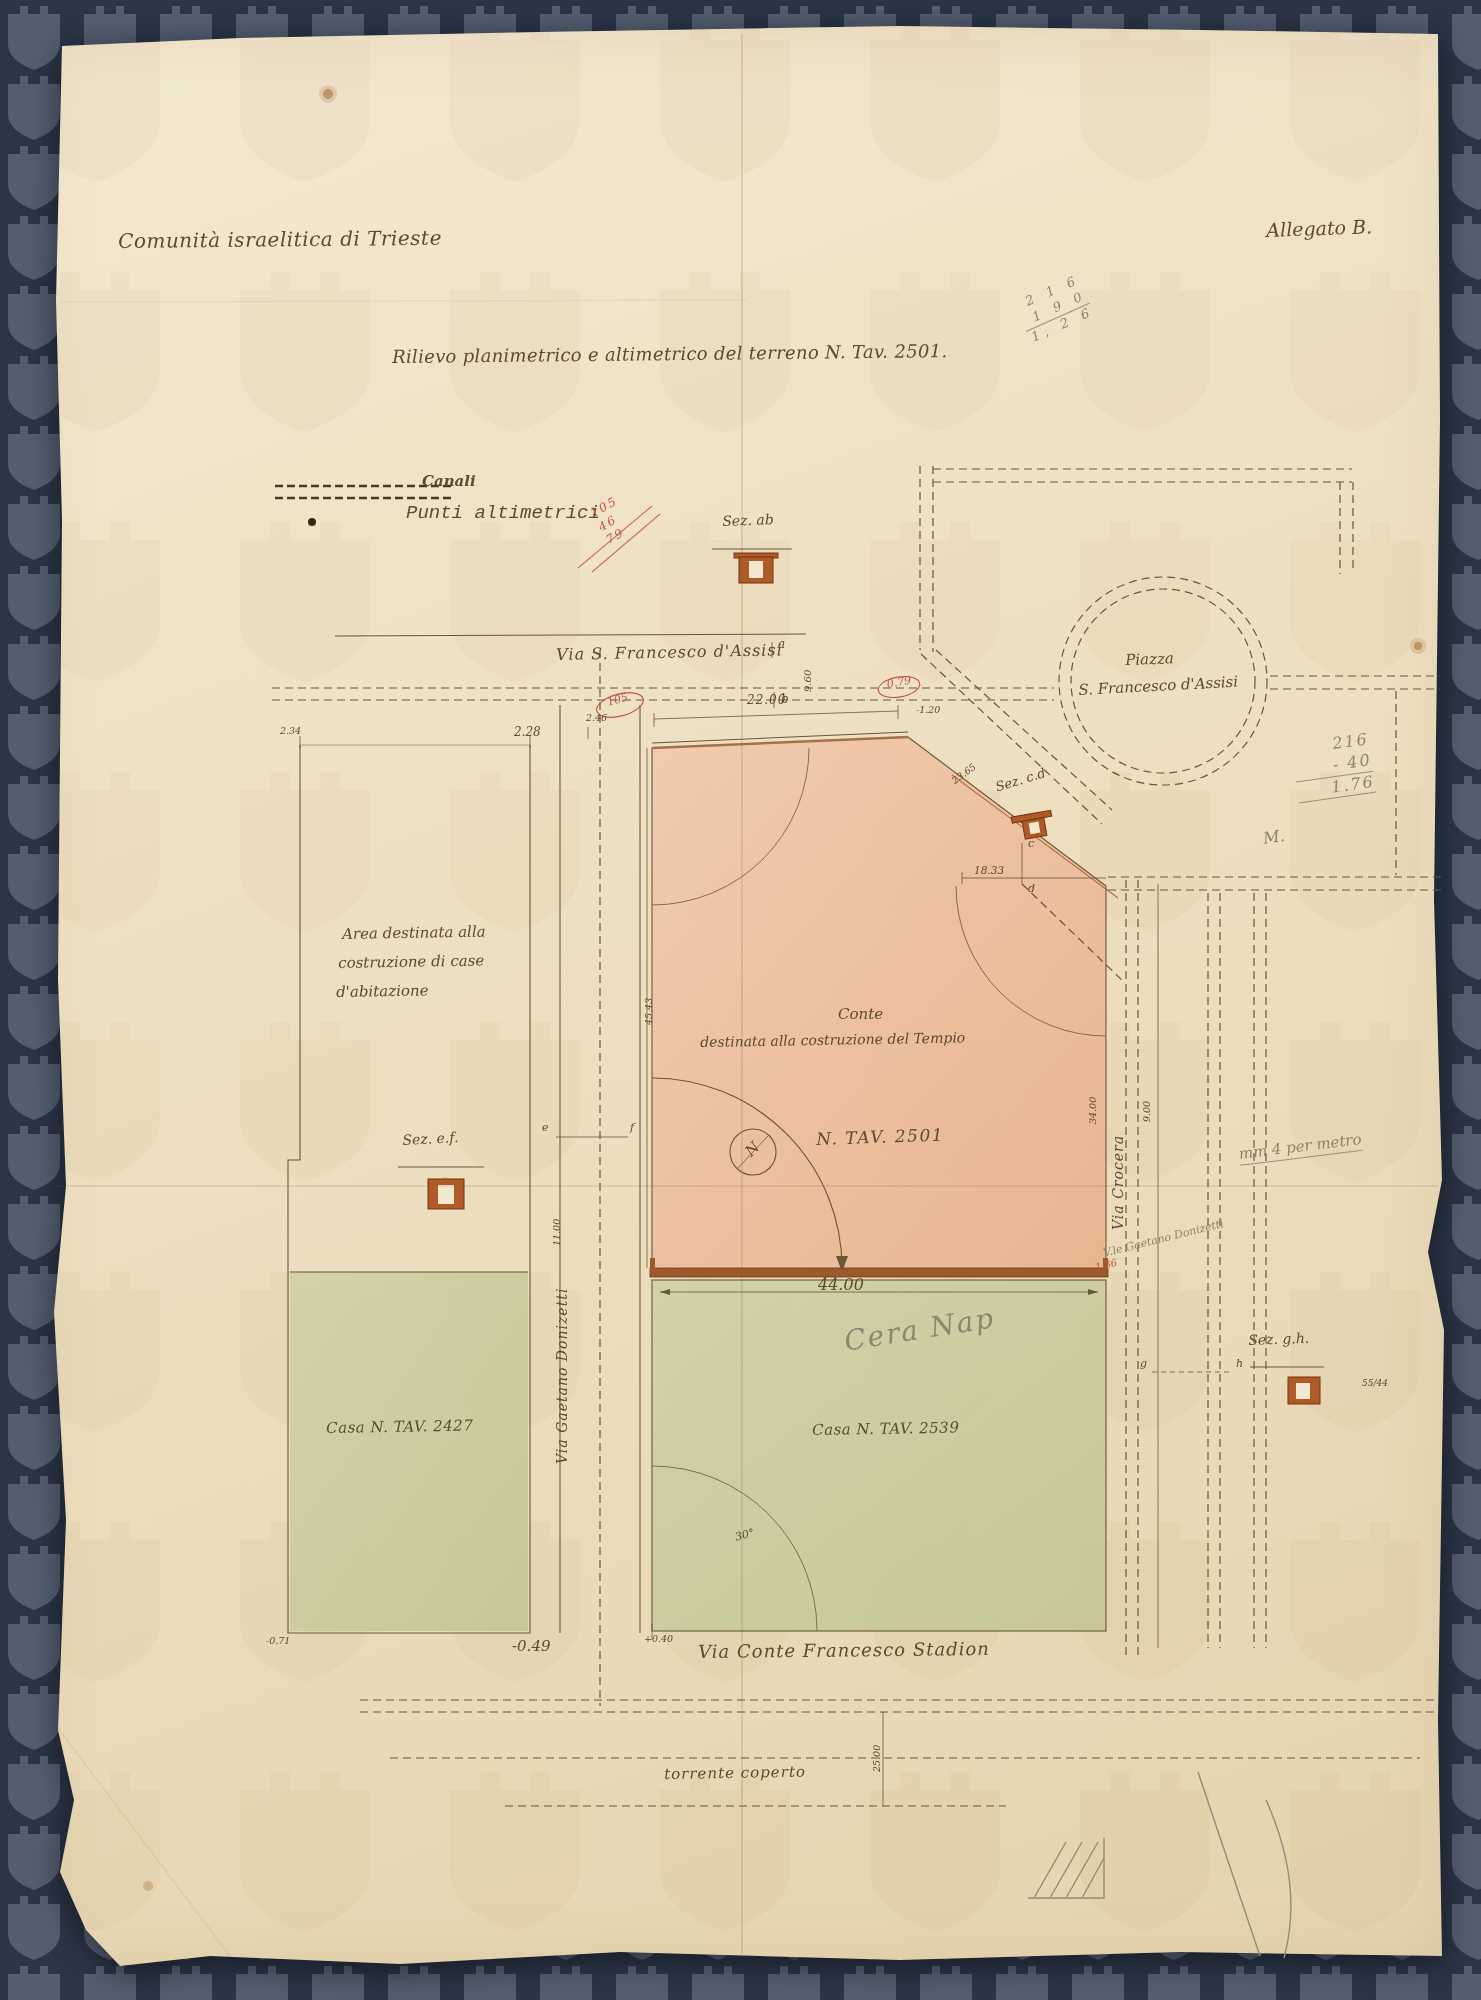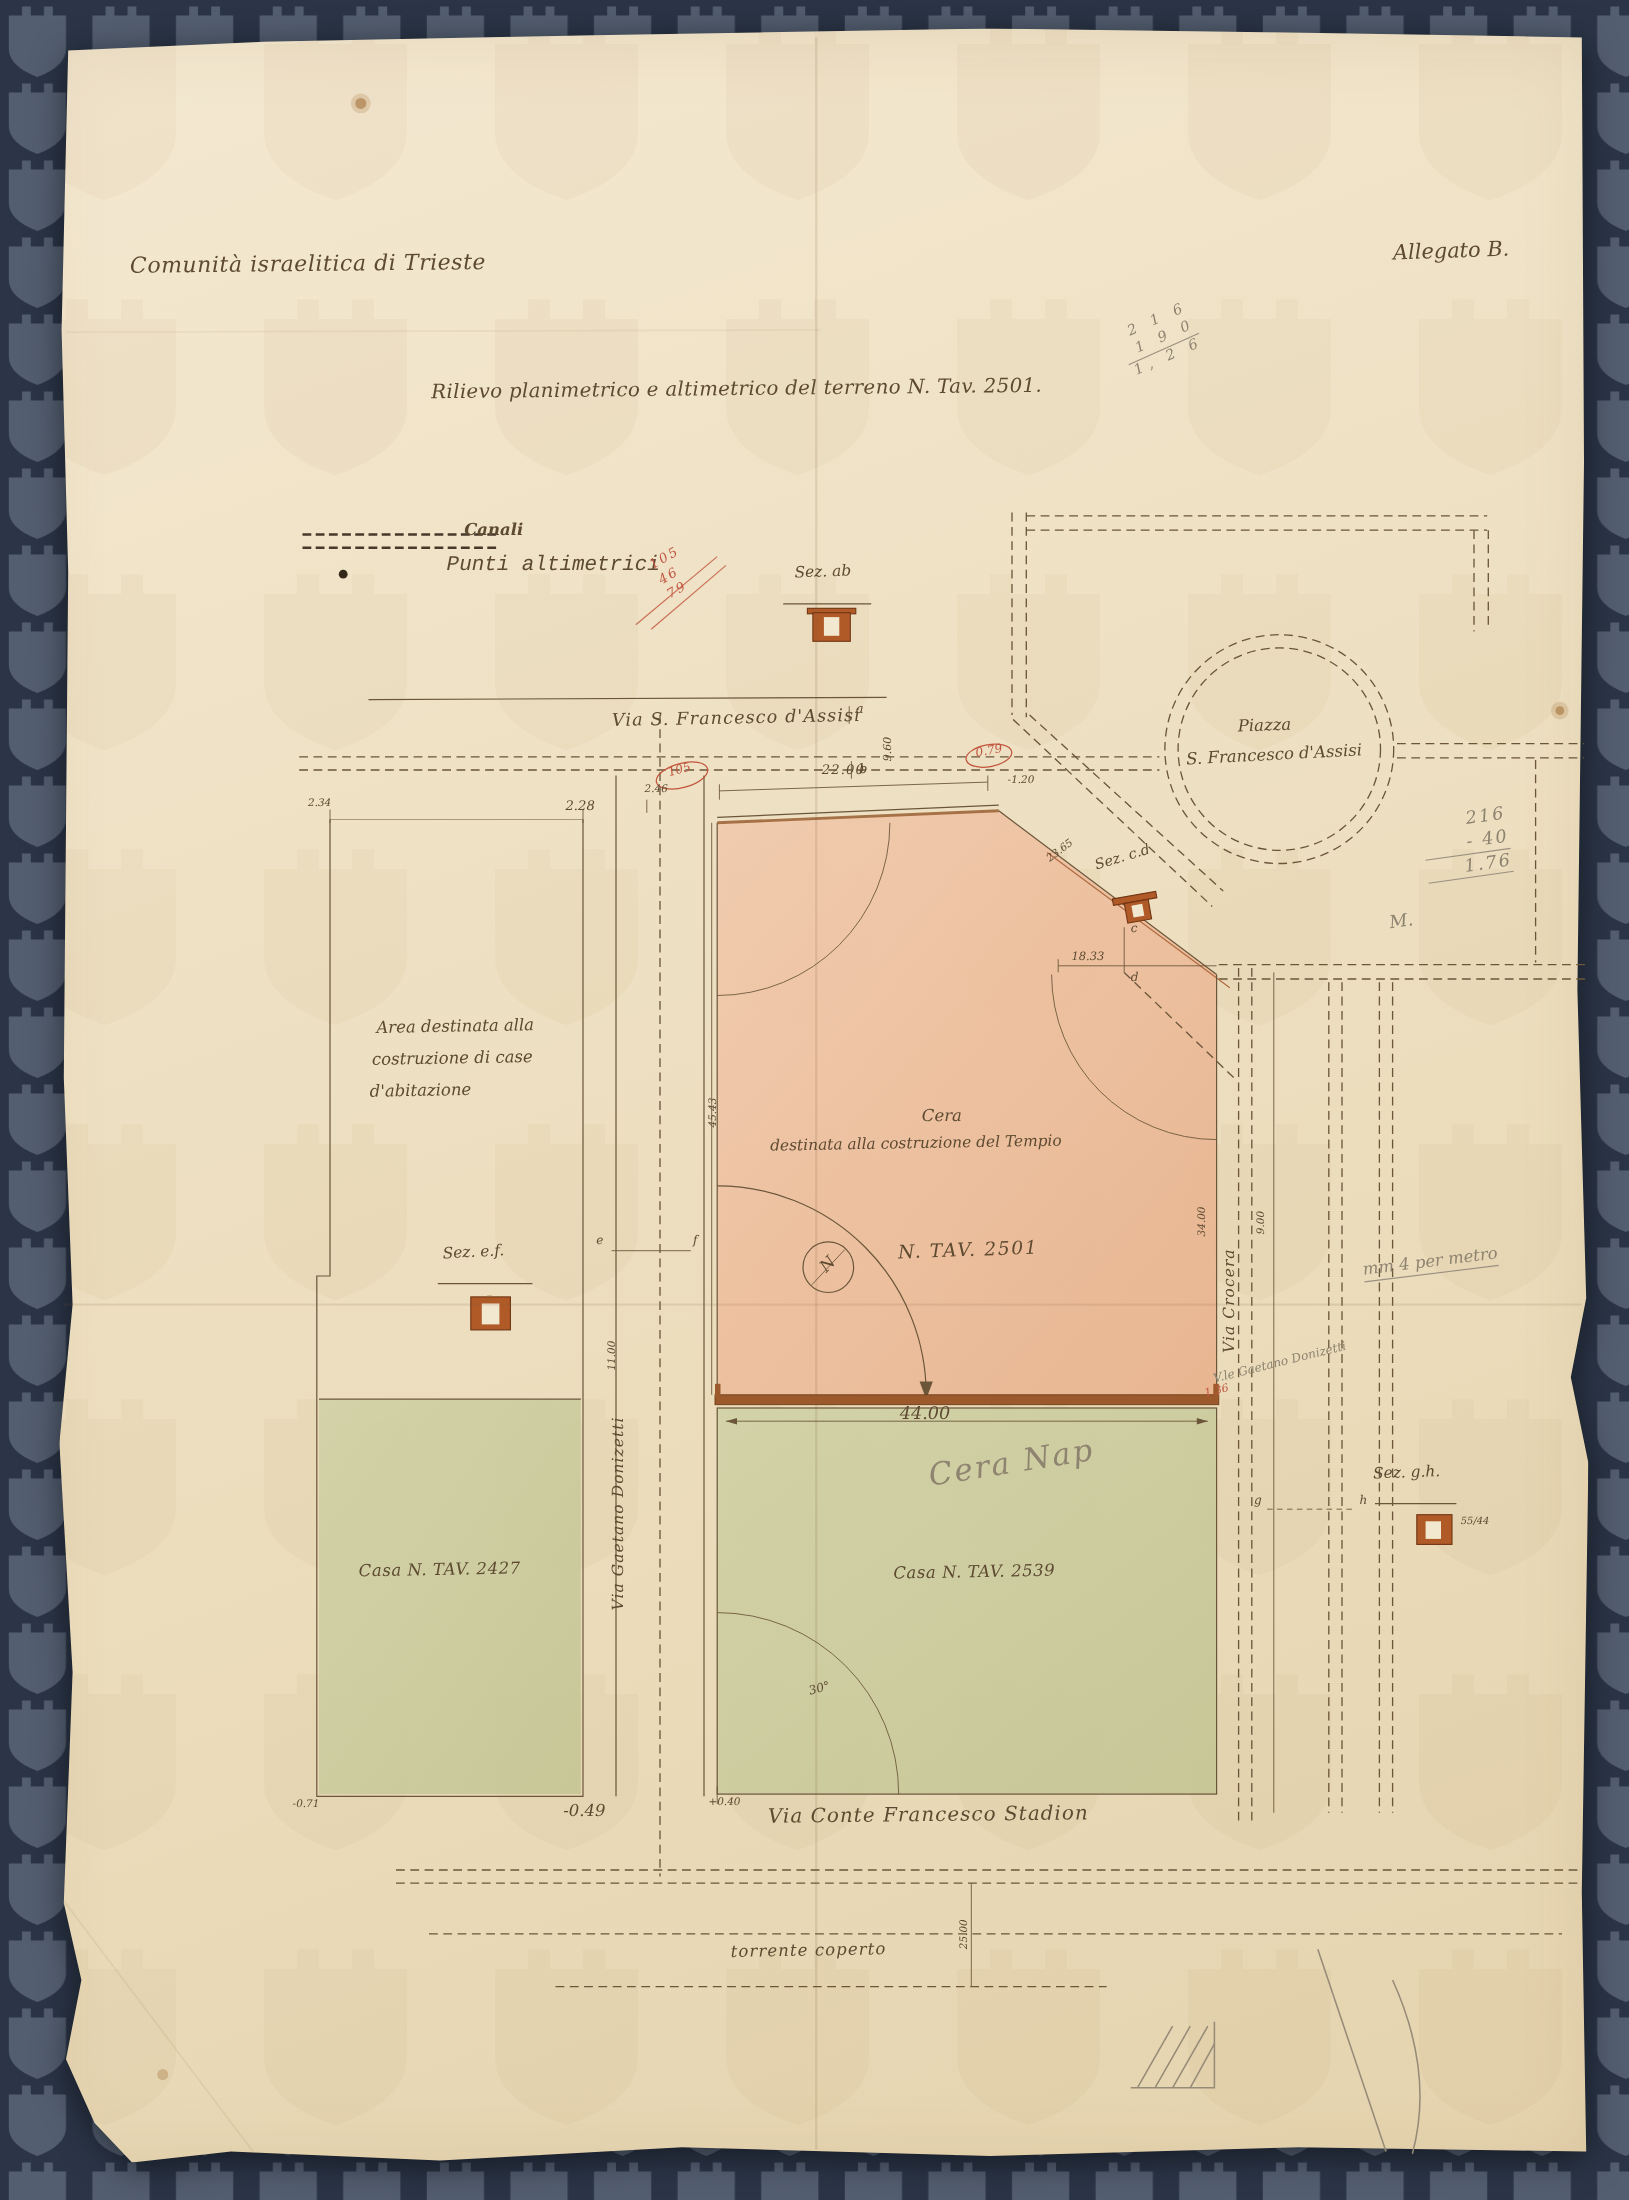--- a/index.html
+++ b/index.html
@@ -282,21 +282,21 @@
   <span class="lbl" style="left:338px;top:955px;font-size:15px;transform:rotate(-1deg);">costruzione di case</span>
   <span class="lbl" style="left:336px;top:984px;font-size:15px;transform:rotate(-1deg);">d'abitazione</span>
   <span class="lbl" style="left:280px;top:726px;font-size:9.5px;">2.34</span>
   <span class="lbl" style="left:514px;top:726px;font-size:12px;">2.28</span>
 
   <span class="lbl" style="left:402px;top:1132px;font-size:14px;transform:rotate(-3deg);">Sez. e.f.</span>
   <span class="lbl" style="left:542px;top:1122px;font-size:11px;">e</span>
   <span class="lbl" style="left:630px;top:1122px;font-size:11px;">f</span>
 
   <span class="lbl" style="left:644px;top:1025px;font-size:9.5px;transform:rotate(-90deg);">45.43</span>
-  <span class="lbl" style="left:838px;top:1006px;font-size:15px;">Cera</span>
+  <span class="lbl" style="left:838px;top:1006px;font-size:15px;">Conte</span>
   <span class="lbl" style="left:700px;top:1034px;font-size:14px;transform:rotate(-1deg);">destinata alla costruzione del Tempio</span>
   <span class="lbl" style="left:816px;top:1130px;font-size:17px;letter-spacing:1.5px;transform:rotate(-2deg);">N. TAV. 2501</span>
   <span class="lbl" style="left:742px;top:1148px;font-size:15px;transform:rotate(-45deg);">N</span>
   <span class="lbl" style="left:1088px;top:1124px;font-size:9.5px;transform:rotate(-90deg);">34.00</span>
   <span class="lbl" style="left:1142px;top:1122px;font-size:9.5px;transform:rotate(-90deg);">9.00</span>
 
   <span class="lbl" style="left:1110px;top:1230px;font-size:14px;letter-spacing:1px;transform:rotate(-90deg);">Via Crocera</span>
   <span class="lbl pencil" style="left:1238px;top:1146px;font-size:15px;transform:rotate(-7deg);border-bottom:1px solid #9a9080;padding-bottom:2px;">mm 4 per metro</span>
 
   <div class="calc pencil" style="left:1290px;top:740px;transform:rotate(-8deg);font-size:16px;letter-spacing:2px;text-align:right;width:78px;">
@@ -323,21 +323,21 @@
 
   <span class="lbl" style="left:326px;top:1420px;font-size:15px;letter-spacing:.5px;transform:rotate(-1deg);">Casa N. TAV. 2427</span>
   <span class="lbl" style="left:812px;top:1422px;font-size:15px;letter-spacing:.5px;transform:rotate(-1deg);">Casa N. TAV. 2539</span>
   <span class="lbl pencil-dark" style="left:842px;top:1326px;font-size:28px;letter-spacing:2px;transform:rotate(-9deg);">Cera Nap</span>
   <span class="lbl pencil" style="left:1102px;top:1248px;font-size:11px;transform:rotate(-14deg);">V.le Gaetano Donizetti</span>
   <span class="lbl red" style="left:1094px;top:1262px;font-size:10px;transform:rotate(-14deg);">1.36</span>
 
   <span class="lbl" style="left:1140px;top:1358px;font-size:11px;">g</span>
   <span class="lbl" style="left:1236px;top:1358px;font-size:11px;">h</span>
   <span class="lbl" style="left:1248px;top:1332px;font-size:14px;transform:rotate(-2deg);">Sez. g.h.</span>
-  <span class="lbl" style="left:1328px;top:1378px;font-size:9px;">55/44</span>
+  <span class="lbl" style="left:1362px;top:1378px;font-size:9px;">55/44</span>
 
   <span class="lbl" style="left:818px;top:1276px;font-size:16px;">44.00</span>
   <span class="lbl" style="left:734px;top:1532px;font-size:11px;transform:rotate(-15deg);">30°</span>
   <span class="lbl" style="left:266px;top:1636px;font-size:9.5px;text-align:center;">-0.71</span>
   <span class="lbl" style="left:512px;top:1638px;font-size:15px;">-0.49</span>
   <span class="lbl" style="left:644px;top:1634px;font-size:9.5px;">+0.40</span>
 
   <span class="lbl" style="left:698px;top:1642px;font-size:18px;letter-spacing:1px;transform:rotate(-0.6deg);">Via Conte Francesco Stadion</span>
   <span class="lbl" style="left:872px;top:1772px;font-size:9.5px;transform:rotate(-90deg);">25.00</span>
   <span class="lbl" style="left:664px;top:1766px;font-size:15px;letter-spacing:1px;transform:rotate(-1deg);">torrente coperto</span>

